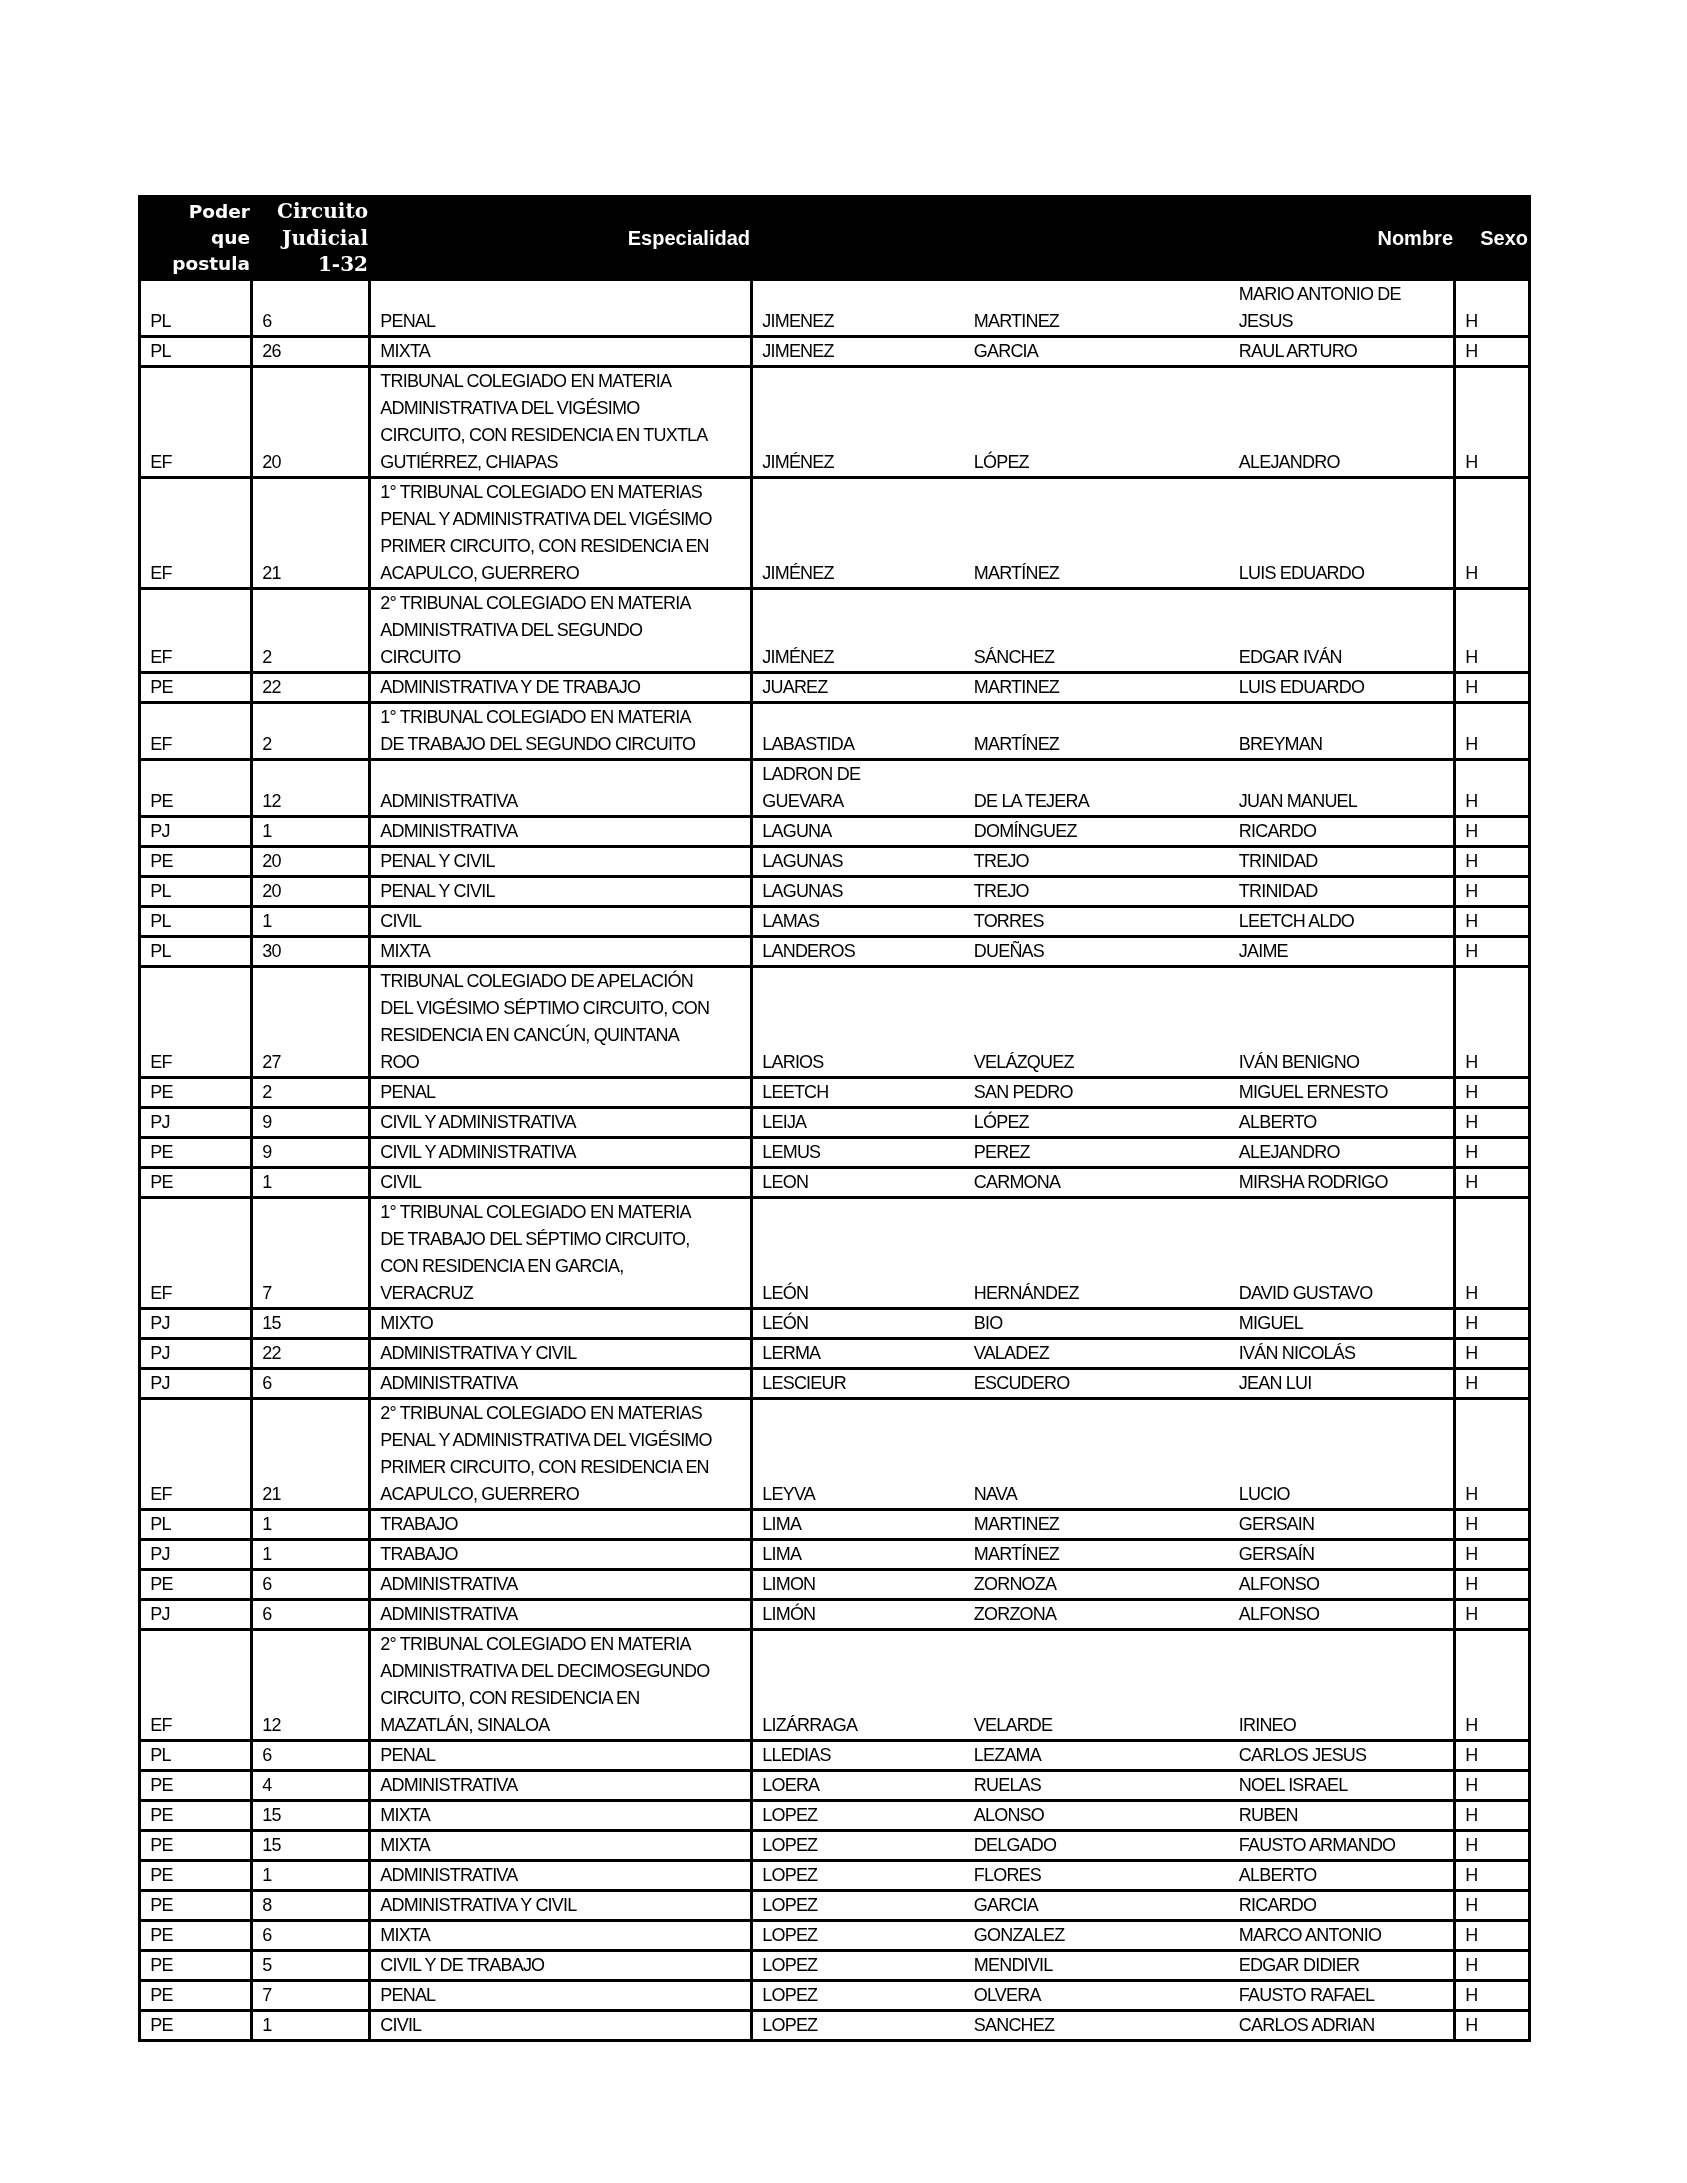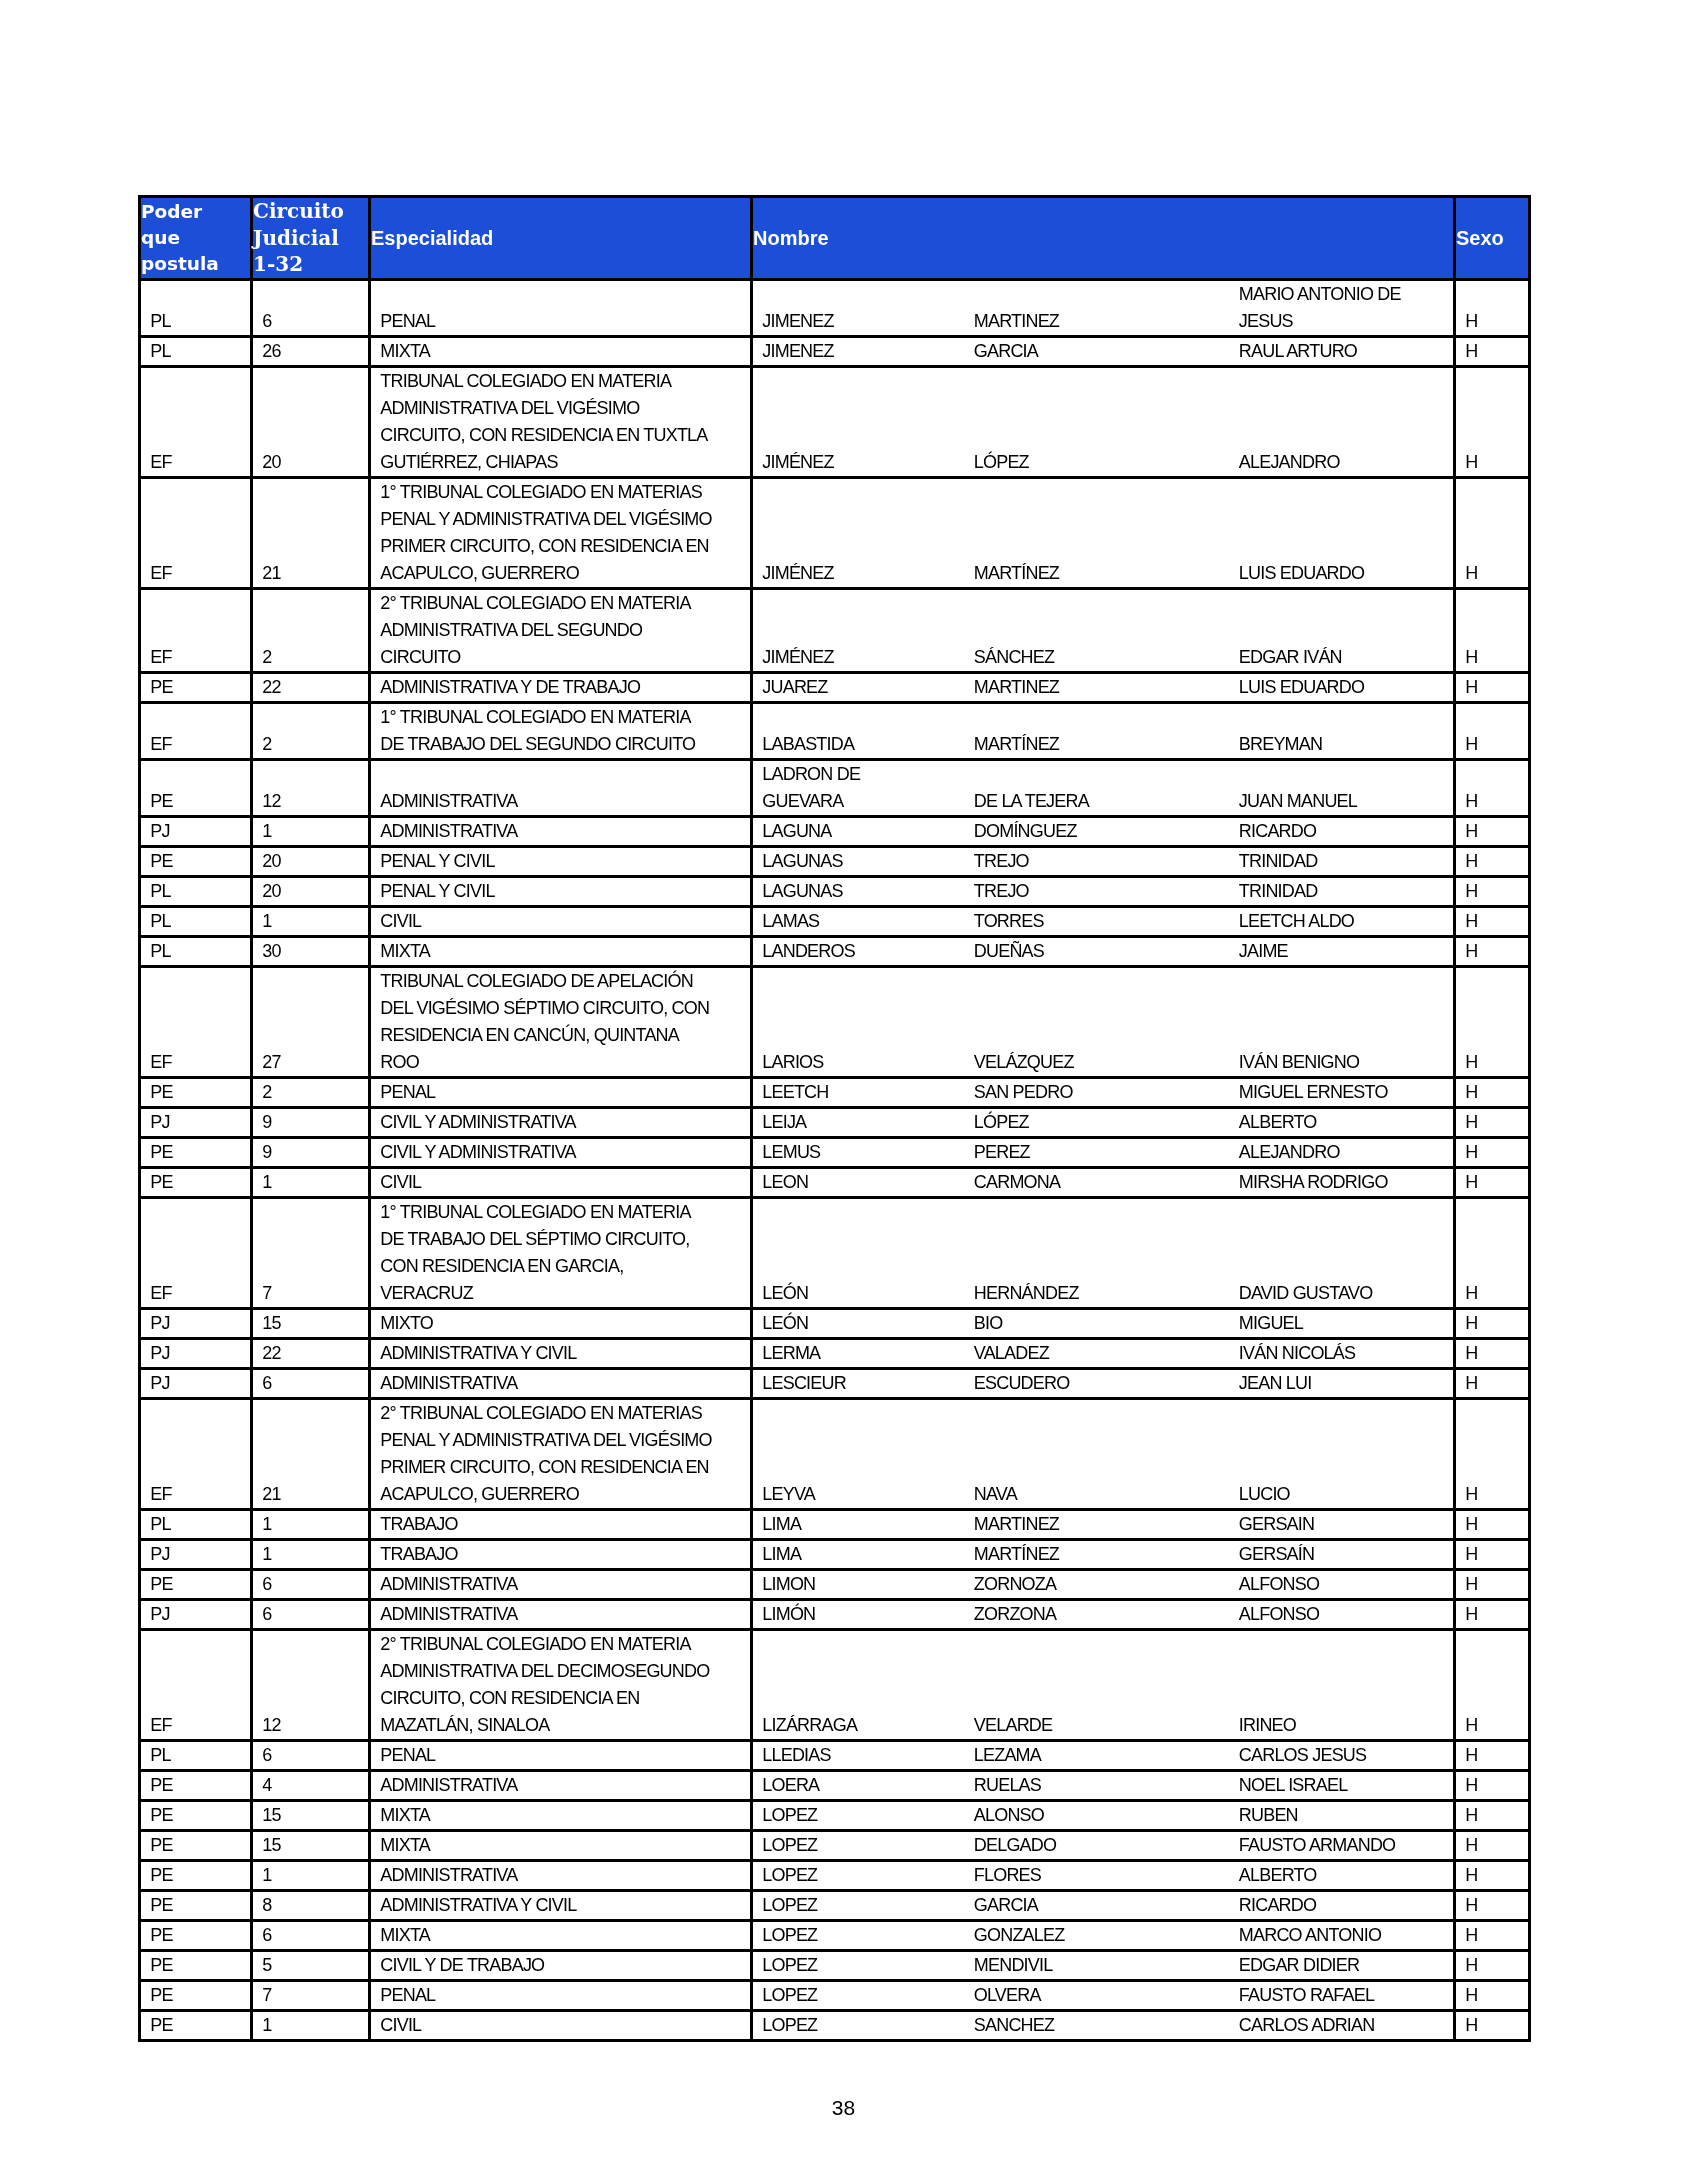--- a/index.html
+++ b/index.html
@@ -7,22 +7,22 @@
          font-family: "Liberation Sans", sans-serif; color: #000; }
   .page { position: absolute; left: 0; top: 0; width: 1687px; height: 2183px; }
   table.roster {
     position: absolute; left: 138px; top: 195px; width: 1391px;
     border-collapse: collapse; table-layout: fixed;
   }
   table.roster th, table.roster td {
     border: 3.3px solid #000; padding: 0;
   }
   table.roster th {
-    background: #1d4ed8; color: #ffffff; height: 77px;
-    text-align: left; vertical-align: middle; font-weight: bold;
+    background: #000000; color: #ffffff; height: 77px;
+    text-align: right; vertical-align: middle; font-weight: bold;
   }
   th.hdr-serif { font-family: "DejaVu Serif", serif; font-size: 20px; line-height: 26.5px; }
   th.hdr-sans { font-family: "Liberation Sans", sans-serif; font-size: 20px; line-height: 26.5px; }
   th.hdr-poder { font-family: "DejaVu Sans", sans-serif; font-size: 18.5px; line-height: 26px; }
   table.roster td {
     vertical-align: bottom; font-size: 18px; line-height: 27px;
     letter-spacing: -0.8px; white-space: nowrap; overflow: hidden;
     padding-left: 9.3px; padding-right: 2.6px;
   }
   table.roster td.col-name { border-left: none; border-right: none; }
@@ -731,15 +731,14 @@
             <span class="ln">SANCHEZ</span>
           </td>
           <td class="col-name last">
             <span class="ln">CARLOS ADRIAN</span>
           </td>
           <td>H</td>
         </tr>
       </tbody>
   </table>
 
-  <div class="page-number">38</div>
 </div>
 
 
 </body></html>

